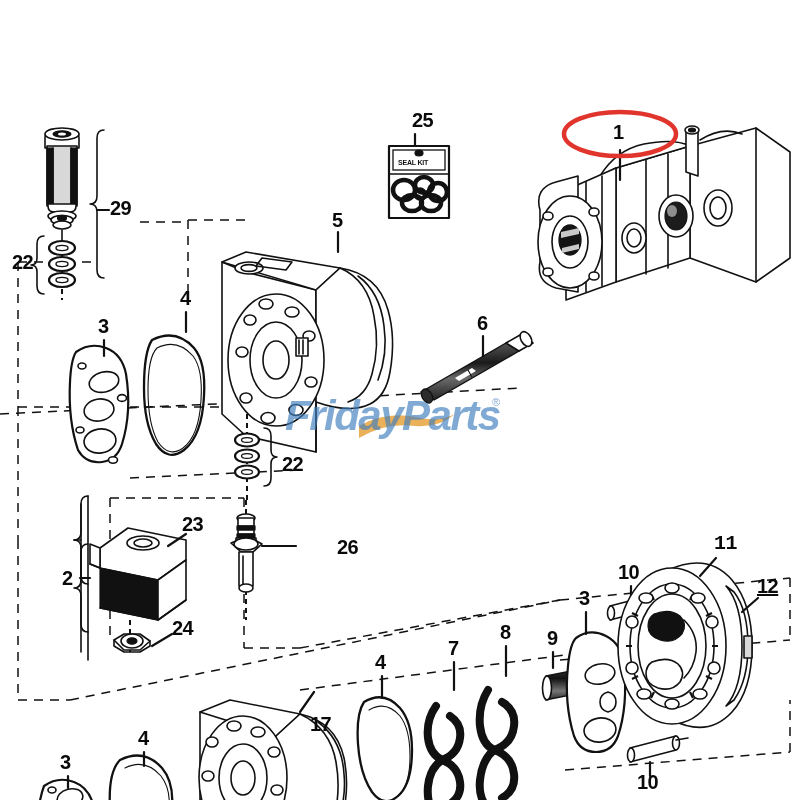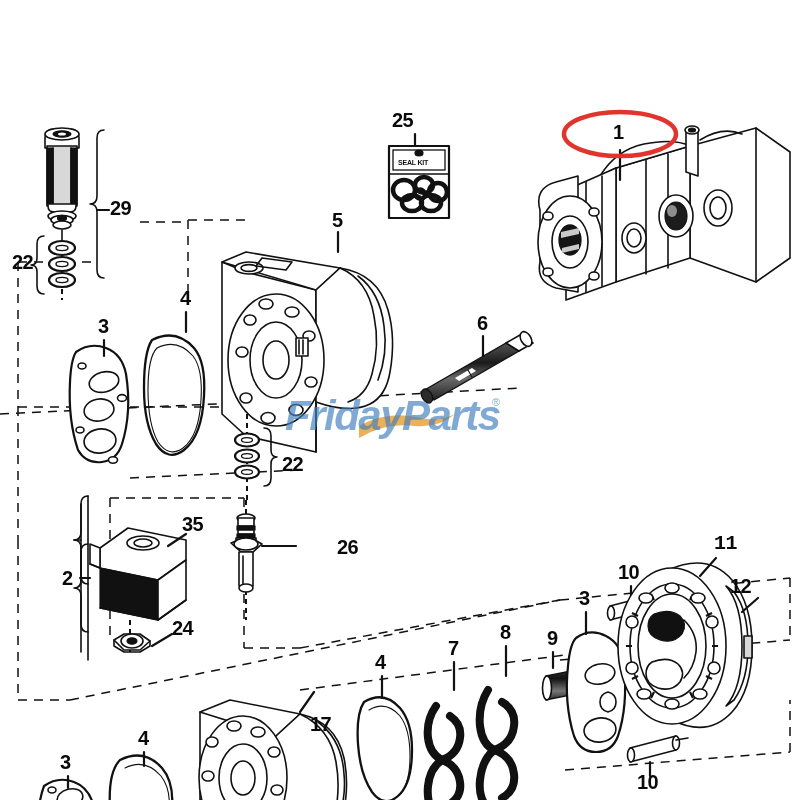--- a/index.html
+++ b/index.html
@@ -468,28 +468,28 @@
   <div class="callout" style="left:375px; top:652px;">4</div>
   <div class="callout" style="left:138px; top:728px;">4</div>
   <div class="callout" style="left:332px; top:210px;">5</div>
   <div class="callout" style="left:477px; top:313px;">6</div>
   <div class="callout" style="left:448px; top:638px;">7</div>
   <div class="callout" style="left:500px; top:622px;">8</div>
   <div class="callout" style="left:547px; top:628px;">9</div>
   <div class="callout" style="left:618px; top:562px;">10</div>
   <div class="callout" style="left:637px; top:772px;">10</div>
   <div class="callout" style="left:714px; top:534px;font-family:Liberation Mono, monospace;">11</div>
-  <div class="callout" style="left:730px; top:576px;">12</div>
+  <div class="callout" style="left:757px; top:576px;text-decoration:underline;">12</div>
   <div class="callout" style="left:310px; top:670px;margin-top:44px;">17</div>
   <div class="callout" style="left:110px; top:198px;">29</div>
   <div class="callout" style="left:12px;  top:252px;">22</div>
   <div class="callout" style="left:282px; top:454px;">22</div>
-  <div class="callout" style="left:182px; top:514px;">35</div>
+  <div class="callout" style="left:182px; top:514px;">23</div>
   <div class="callout" style="left:172px; top:618px;text-align:center;">24</div>
-  <div class="callout" style="left:392px; top:110px;">25</div>
+  <div class="callout" style="left:412px; top:110px;">25</div>
   <div class="callout" style="left:300px; top:537px;margin-left:37px;">26</div>
 
   <div class="sealkit-text" style="left:398px; top:159px;">SEAL KIT</div>
 
   <div class="wm">
     <svg width="232" height="52" viewBox="0 0 232 52" style="position:absolute;left:0;top:0;">
       <path d="M74 36 q28 -16 62 -8 q18 4 34 -4 q-16 14 -40 12 q-30 -4 -56 12z" fill="#e8a33d" opacity="0.85"></path>
     </svg>
     <div class="wm-text">FridayParts</div>
     <div class="wm-reg">®</div>

